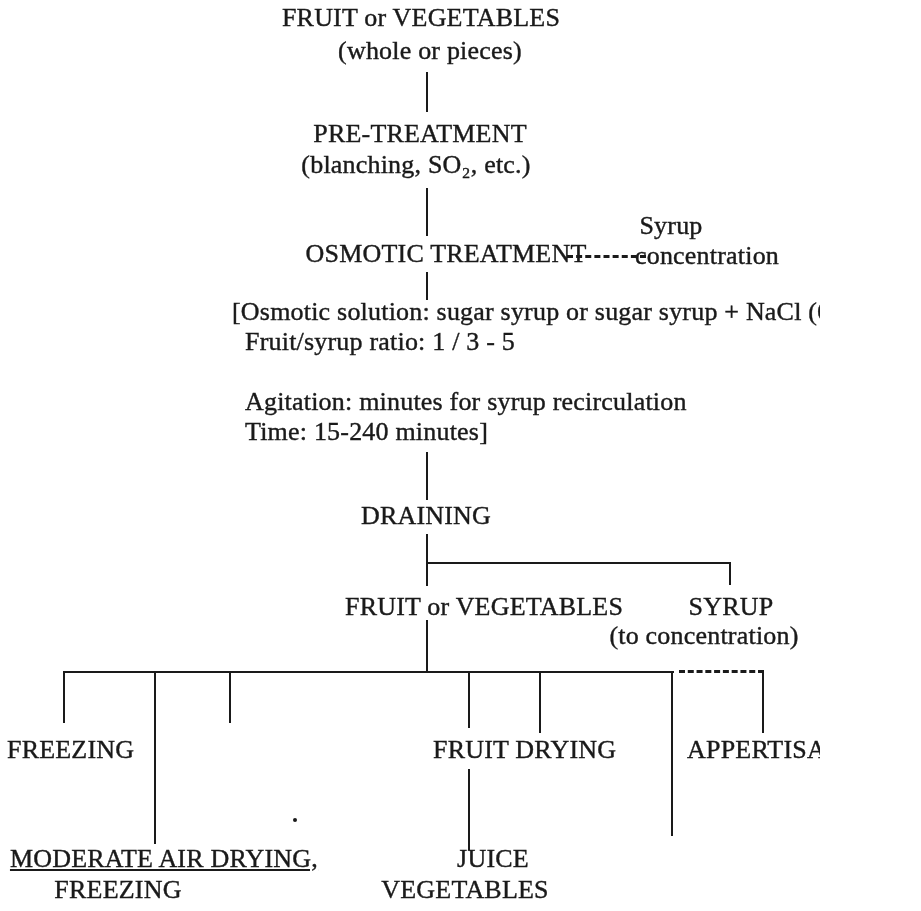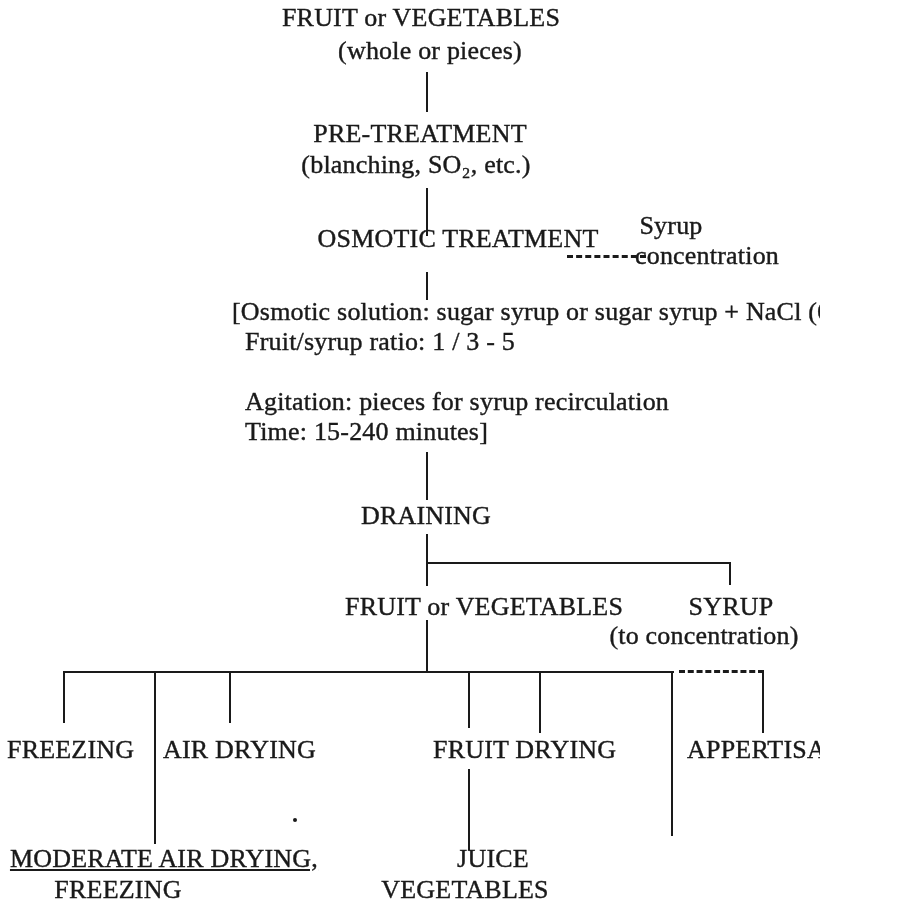--- a/index.html
+++ b/index.html
@@ -24,37 +24,36 @@
 <body>
 
 <div class="canvas">
 
   <div class="lbl ctr" style="left:421px; top:3px;">FRUIT or VEGETABLES</div>
   <div class="lbl ctr" style="left:430px; top:36px;">(whole or pieces)</div>
 
   <div class="lbl ctr" style="left:420px; top:119px;">PRE-TREATMENT</div>
   <div class="lbl ctr" style="left:416px; top:150px;">(blanching, SO₂, etc.)</div>
 
-  <div class="lbl ctr" style="left:446px; top:224px;margin-left:12px;">OSMOTIC TREATMENT</div>
+  <div class="lbl ctr" style="left:446px; top:239px;">OSMOTIC TREATMENT</div>
   <div class="lbl ctr" style="left:671px; top:211px;">Syrup</div>
   <div class="lbl ctr" style="left:707px; top:241px;">concentration</div>
 
   <div class="lbl" style="left:232px; top:297px;">[Osmotic solution: sugar syrup or sugar syrup + NaCl (60-75° Bx)</div>
   <div class="lbl" style="left:245px; top:327px;text-align:center;">Fruit/syrup ratio: 1 / 3 - 5</div>
-  <div class="lbl" style="left:245px; top:387px;">Agitation: pieces for syrup recirculation</div>
+  <div class="lbl" style="left:245px; top:387px;">Agitation: minutes for syrup recirculation</div>
   <div class="lbl" style="left:245px; top:417px;">Time: 15-240 minutes]</div>
 
   <div class="lbl ctr" style="left:426px; top:501px;">DRAINING</div>
 
   <div class="lbl" style="left:345px; top:592px;">FRUIT or VEGETABLES</div>
   <div class="lbl ctr" style="left:731px; top:592px;">SYRUP</div>
   <div class="lbl ctr" style="left:704px; top:621px;text-align:right;">(to concentration)</div>
 
   <div class="lbl" style="left:7px;   top:735px;">FREEZING</div>
-  <div class="lbl" style="left:163px; top:735px;">AIR DRYING</div>
   <div class="lbl" style="left:433px; top:735px;">FRUIT DRYING</div>
   <div class="lbl" style="left:687px; top:735px;">APPERTISATION</div>
 
   <div class="lbl ctr" style="left:164px; top:844px;text-decoration:underline;">MODERATE AIR DRYING,</div>
   <div class="lbl ctr" style="left:118px; top:875px;">FREEZING</div>
 
   <div class="lbl ctr" style="left:493px; top:844px;">JUICE</div>
   <div class="lbl ctr" style="left:465px; top:875px;">VEGETABLES</div>
 
 

